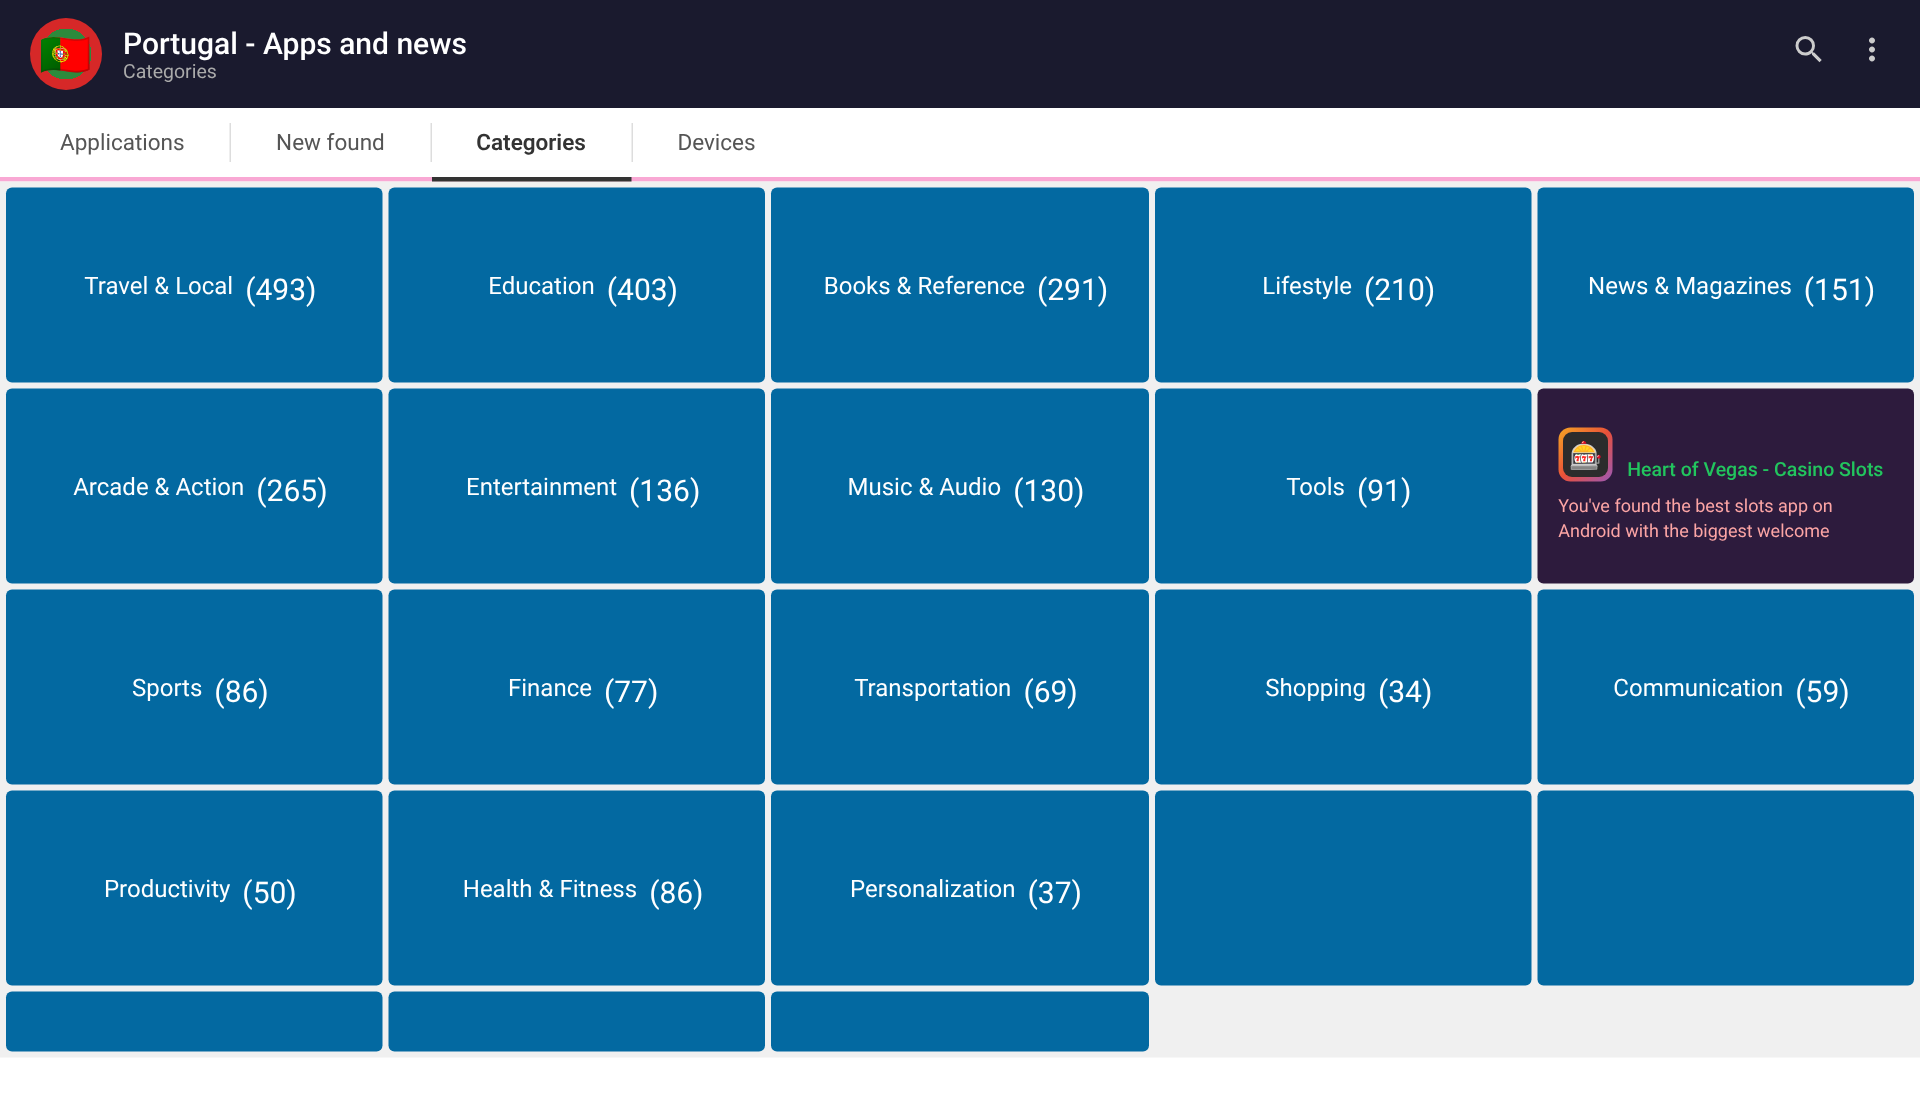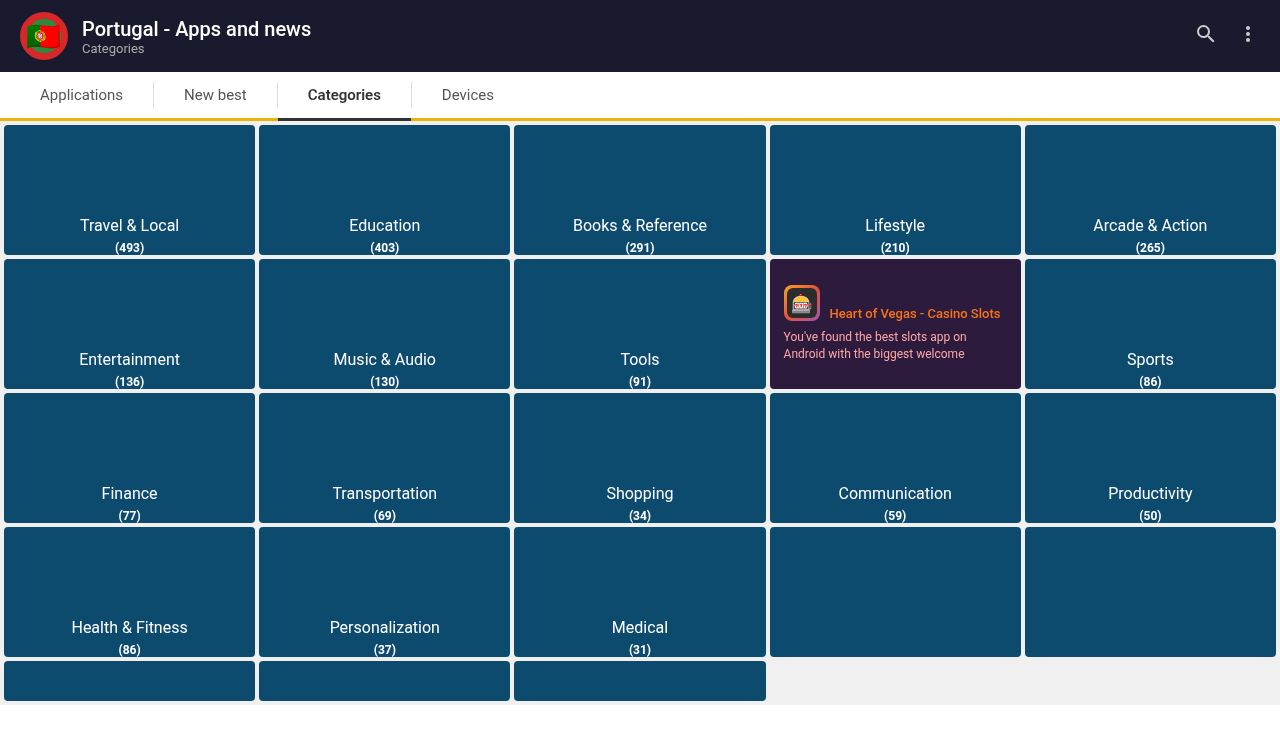--- a/index.html
+++ b/index.html
@@ -51,21 +51,21 @@
     }
     .header-icon {
       color: #ccc;
       font-size: 22px;
       cursor: pointer;
     }
 
     
     .nav-tabs {
       display: flex;
-      border-bottom: 3px solid #eab308;
+      border-bottom: 3px solid #f9a8d4;
       background: #fff;
       padding: 0 10px;
     }
     .nav-tab {
       padding: 14px 30px;
       font-size: 15px;
       color: #555;
       cursor: pointer;
       border-bottom: 3px solid transparent;
       margin-bottom: -3px;
@@ -84,41 +84,40 @@
 
     
     .categories-grid {
       display: grid;
       grid-template-columns: repeat(5, 1fr);
       gap: 4px;
       padding: 4px;
       background: #f0f0f0;
     }
     .category-card {
-      background: #0c4a6e;
+      background: #0369a1;
       color: #fff;
       display: flex;
-      flex-direction: column;
-      align-items: center;
-      justify-content: flex-end;
+      align-items: center;
+      justify-content: center;
       min-height: 130px;
       border-radius: 4px;
       cursor: pointer;
       position: relative;
       overflow: hidden;
     }
     .category-name {
       font-size: 16px;
       font-weight: 400;
       text-align: center;
       padding: 0 8px;
     }
     .category-count {
-      font-size: 12px;
-      font-weight: 700;
+      font-size: 20px;
+      font-weight: 400;
       margin-top: 6px;
     }
 
     
     .ad-card {
       background: #2d1b3d;
       color: #fff;
       display: flex;
       flex-direction: column;
       justify-content: center;
@@ -140,21 +139,21 @@
       background: linear-gradient(135deg, #f5a623, #e8503a, #9b59b6);
       display: flex;
       align-items: center;
       justify-content: center;
       font-size: 18px;
       flex-shrink: 0;
     }
     .ad-title {
       font-size: 13px;
       font-weight: 500;
-      color: #f97316;
+      color: #22c55e;
       margin-top: 20px;
     }
     .ad-description {
       font-size: 12px;
       color: #fca5a5;
       line-height: 1.4;
     }
   </style>
 </head>
 <body>
@@ -177,21 +176,21 @@
       <svg width="24" height="24" viewBox="0 0 24 24" fill="#ccc">
         <path d="M12 8c1.1 0 2-.9 2-2s-.9-2-2-2-2 .9-2 2 .9 2 2 2zm0 2c-1.1 0-2 .9-2 2s.9 2 2 2 2-.9 2-2-.9-2-2-2zm0 6c-1.1 0-2 .9-2 2s.9 2 2 2 2-.9 2-2-.9-2-2-2z"></path>
       </svg>
     </span>
   </div>
 </div>
 
 <div class="nav-tabs">
   <div class="nav-tab">Applications</div>
   <div class="nav-divider"></div>
-  <div class="nav-tab">New best</div>
+  <div class="nav-tab">New found</div>
   <div class="nav-divider"></div>
   <div class="nav-tab active">Categories</div>
   <div class="nav-divider"></div>
   <div class="nav-tab">Devices</div>
 </div>
 
 <div class="categories-grid">
 
   <div class="category-card">
     <span class="category-name">Travel &amp; Local</span>
@@ -201,20 +200,24 @@
     <span class="category-name">Education</span>
     <span class="category-count">(403)</span>
   </div>
   <div class="category-card">
     <span class="category-name">Books &amp; Reference</span>
     <span class="category-count">(291)</span>
   </div>
   <div class="category-card">
     <span class="category-name">Lifestyle</span>
     <span class="category-count">(210)</span>
+  </div>
+  <div class="category-card">
+    <span class="category-name">News &amp; Magazines</span>
+    <span class="category-count">(151)</span>
   </div>
 
   <div class="category-card">
     <span class="category-name">Arcade &amp; Action</span>
     <span class="category-count">(265)</span>
   </div>
   <div class="category-card">
     <span class="category-name">Entertainment</span>
     <span class="category-count">(136)</span>
   </div>
@@ -265,23 +268,19 @@
     <span class="category-count">(50)</span>
   </div>
   <div class="category-card">
     <span class="category-name">Health &amp; Fitness</span>
     <span class="category-count">(86)</span>
   </div>
   <div class="category-card">
     <span class="category-name">Personalization</span>
     <span class="category-count">(37)</span>
   </div>
-  <div class="category-card">
-    <span class="category-name">Medical</span>
-    <span class="category-count">(31)</span>
-  </div>
 
   <div class="category-card" style="min-height:40px;"></div>
   <div class="category-card" style="min-height:40px;"></div>
   <div class="category-card" style="min-height:40px;"></div>
   <div class="category-card" style="min-height:40px;"></div>
   <div class="category-card" style="min-height:40px;"></div>
 </div>
 
 </body></html>

